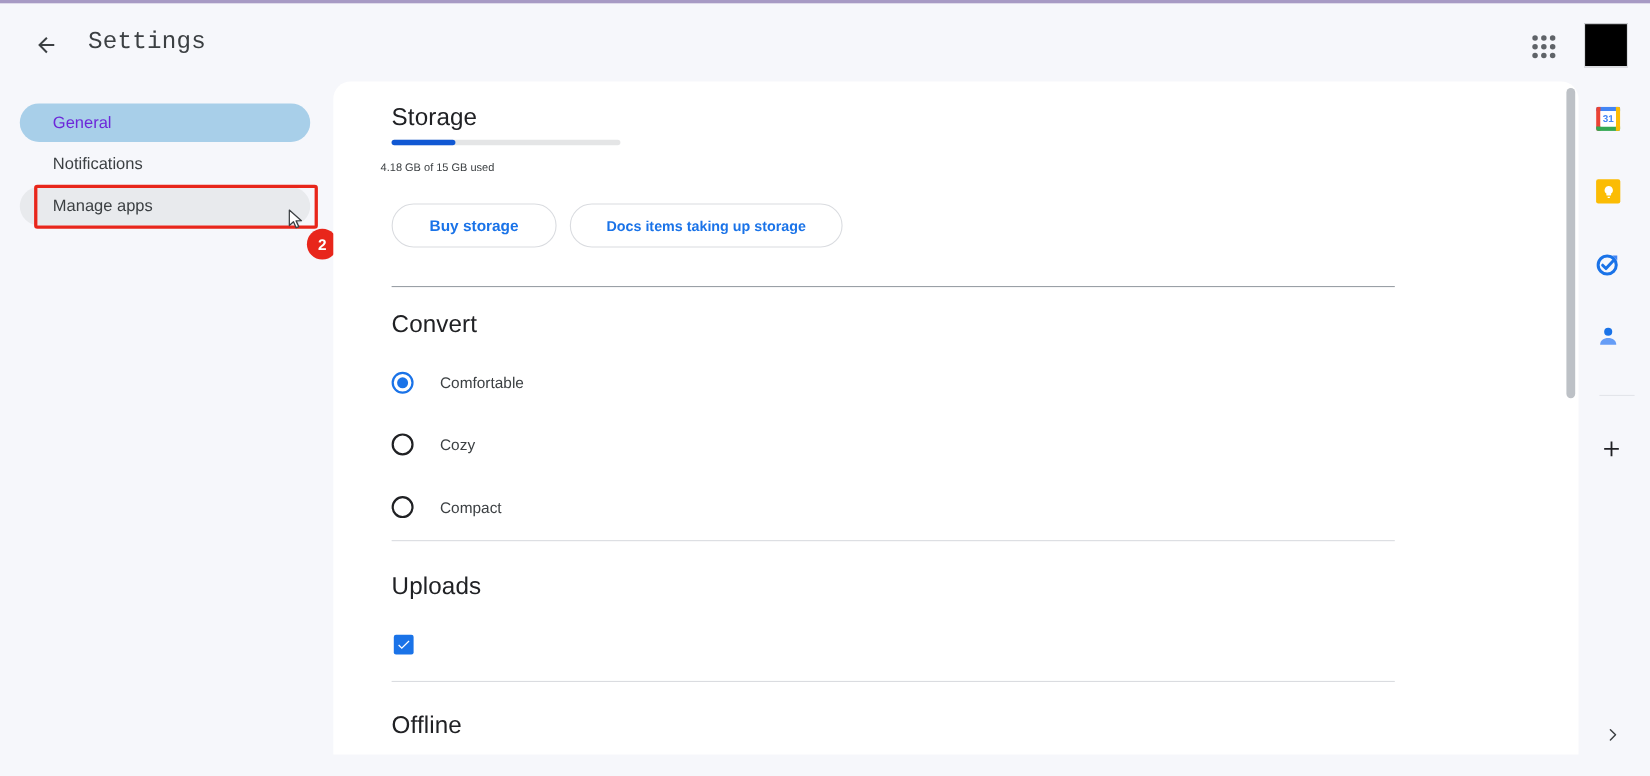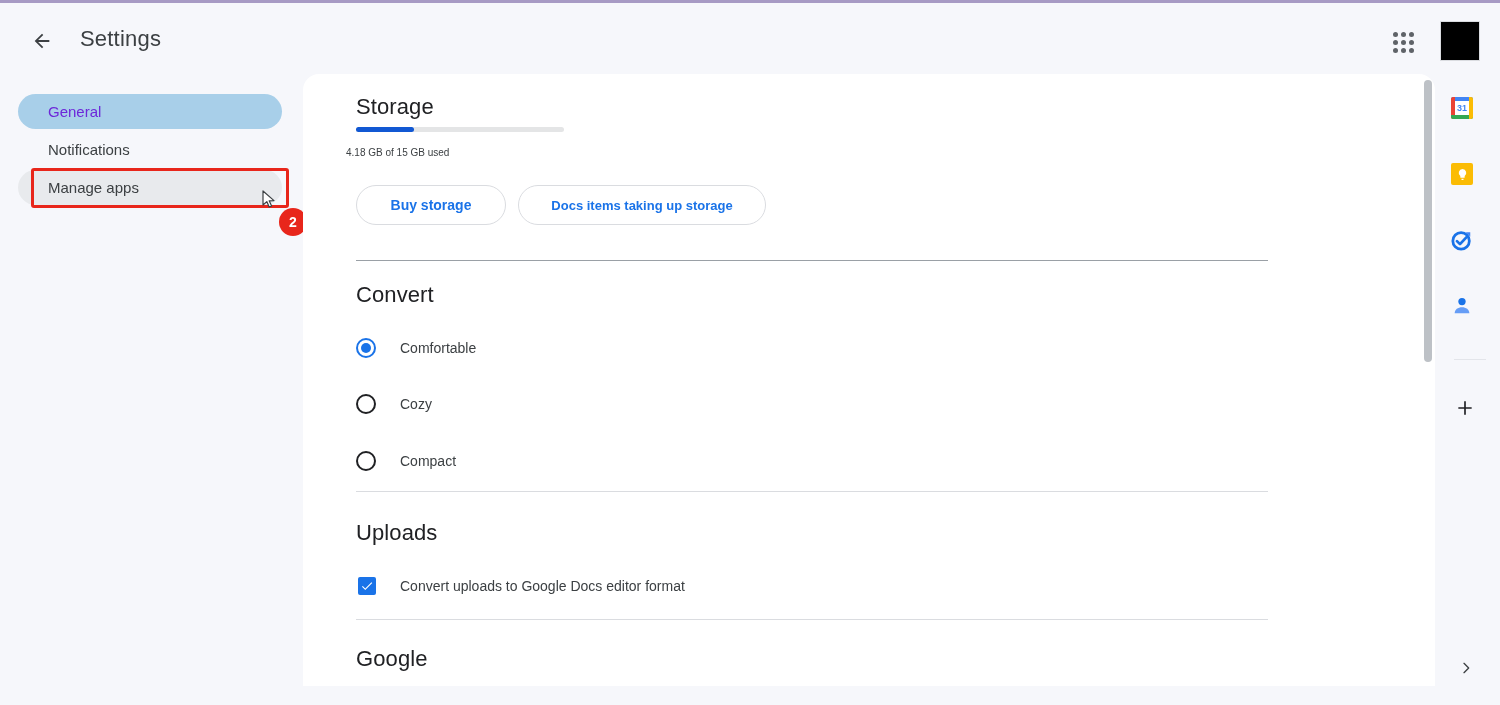--- a/index.html
+++ b/index.html
@@ -24,21 +24,21 @@
   }
   .back-btn {
     position: absolute; left: 26px; top: 22px;
     width: 32px; height: 32px; display: flex; align-items: center; justify-content: center;
     border-radius: 50%; cursor: pointer;
   }
   .back-btn svg { display:block; }
   .page-title {
     position: absolute; left: 80px; top: 23px;
     font-size: 22px; color: #3c4043; letter-spacing: .2px;
-    font-family: Liberation Sans, sans-serif; font-weight: 400;
+    font-family: Liberation Mono, monospace; font-weight: 400;
   }
   .apps-grid {
     position: absolute; left: 1391px; top: 27px;
     width: 24px; height: 24px; cursor: pointer;
     display: grid; grid-template-columns: repeat(3, 1fr); grid-template-rows: repeat(3, 1fr);
     gap: 3px; padding: 2px;
   }
   .apps-grid i { display:block; width:5px; height:5px; border-radius:50%; background:#5f6368; }
   .avatar {
     position: absolute; left: 1440px; top: 18px;
@@ -265,26 +265,25 @@
 
       <div class="divider light" style="top:417px"></div>
 
       <div class="sec-title uploads-title">Uploads</div>
       <div class="check-row">
         <span class="checkbox">
           <svg width="14" height="14" viewBox="0 0 24 24">
             <path d="M9 16.2 4.8 12l-1.4 1.4L9 19 21 7l-1.4-1.4z" fill="#ffffff"></path>
           </svg>
         </span>
-        <span class="check-label">Convert uploads to Google Docs editor format</span>
       </div>
 
       <div class="divider light" style="top:545px"></div>
 
-      <div class="sec-title offline-title">Google</div>
+      <div class="sec-title offline-title">Offline</div>
 
     </div>
   </div>
 
   <div class="scroll-track"></div>
   <div class="scroll-thumb"></div>
 
   <div class="rail">
 
     <div class="rail-icon" style="top:23px">

